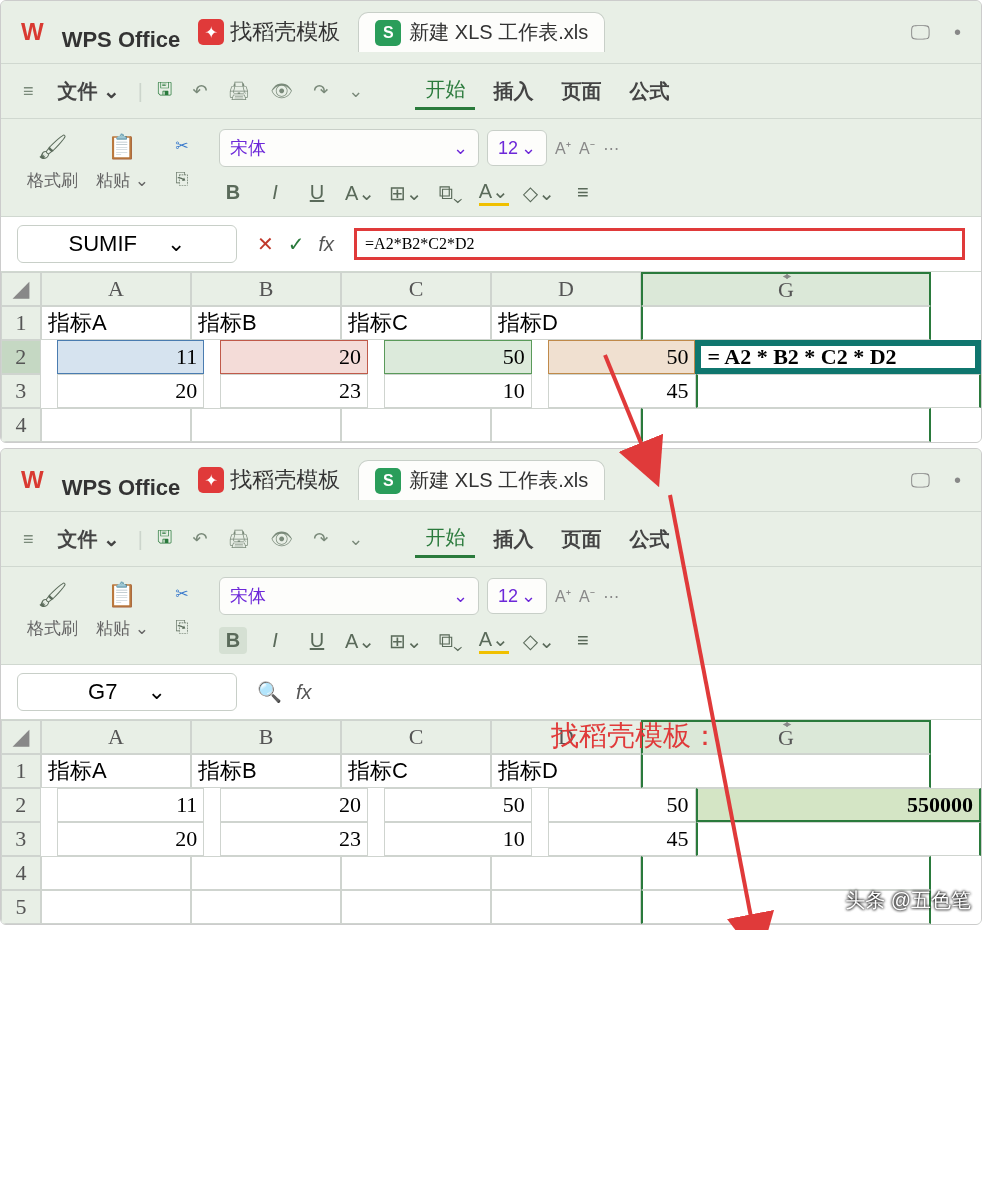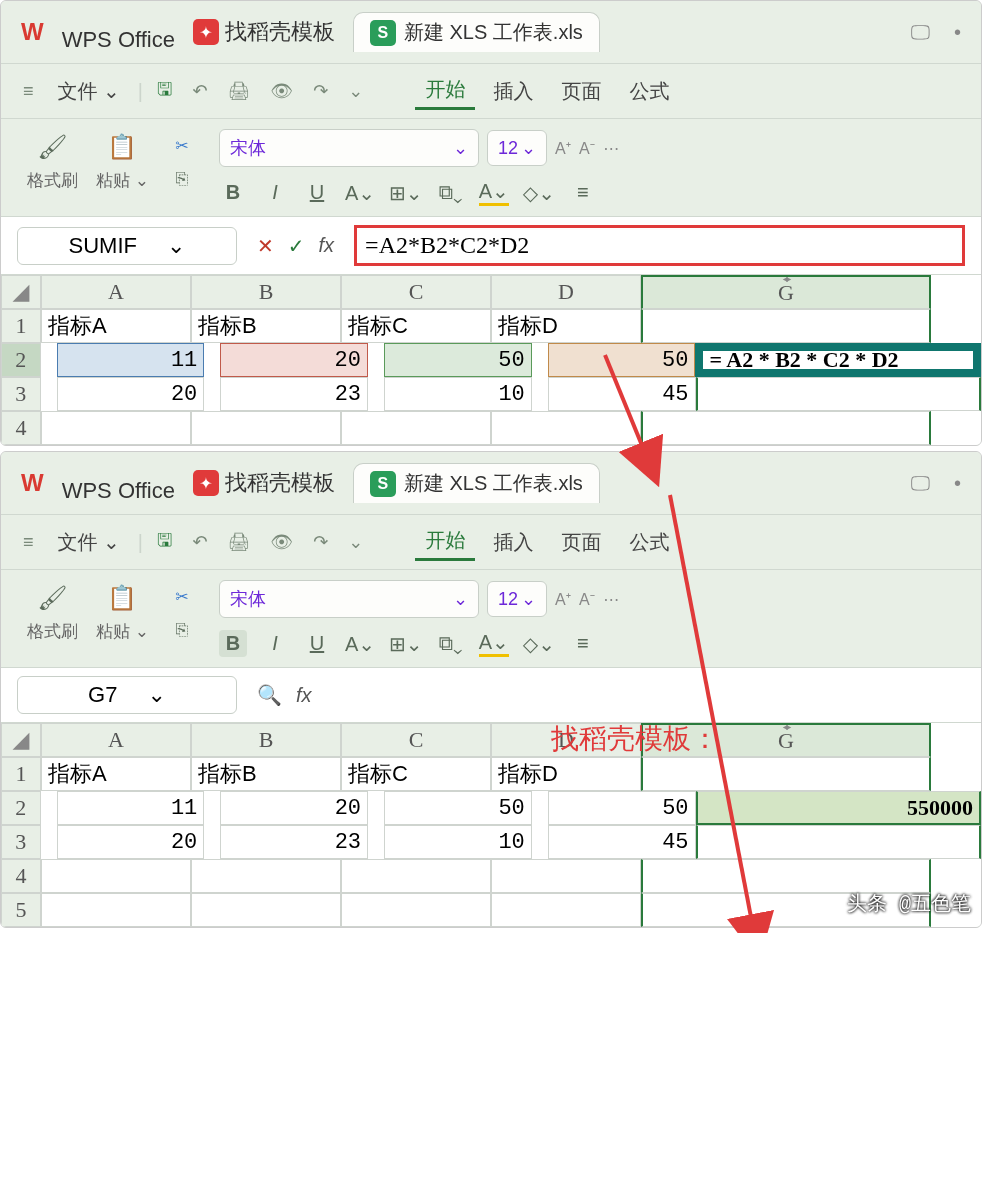--- a/index.html
+++ b/index.html
@@ -1,70 +1,70 @@
 <!DOCTYPE html>
 <html><head>
 <meta charset="utf-8">
 <style>
 * { box-sizing: border-box; margin: 0; padding: 0; }
 body { font-family: "Microsoft YaHei", sans-serif; background: #fff; width: 982px; position: relative; }
 .panel { background: #e8efe6; border: 1px solid #ccc; border-radius: 6px; overflow: hidden; margin-bottom: 5px; position: relative; }
 .titlebar { display: flex; align-items: center; gap: 18px; padding: 10px 20px; background: #e8efe6; font-size: 22px; }
 .wps-logo { color: #d93a32; font-weight: bold; font-size: 24px; }
-.titlebar .title { font-weight: 400; color: #333; margin-top: 16px; }
+.titlebar .title { font-weight: 700; color: #333; margin-top: 16px; }
 .tab-tpl { display: flex; align-items: center; gap: 6px; color: #333; font-size: 22px; }
 .tab-tpl .ic { width: 26px; height: 26px; background: #e03a3a; border-radius: 5px; display: flex; align-items: center; justify-content: center; color: #fff; font-size: 16px; }
 .tab-active { display: flex; align-items: center; gap: 8px; background: #fdfdfb; padding: 6px 16px; border-radius: 10px 10px 0 0; color: #333; font-size: 20px; border: 1px solid #c8cfc8; border-bottom: none; }
 .tab-active .ic { width: 26px; height: 26px; background: #2a9d5a; border-radius: 5px; display: flex; align-items: center; justify-content: center; color: #fff; font-weight: bold; font-size: 16px; }
 .win-icons { margin-left: auto; display: flex; gap: 24px; color: #888; font-size: 20px; }
 .menubar { display: flex; align-items: center; gap: 8px; padding: 8px 16px; background: #e8efe6; font-size: 20px; border-top: 1px solid #d0d8d0; border-bottom: 1px solid #d0d8d0; }
-.menubar .mitem { padding: 4px 10px; color: #444; cursor: pointer; }
+.menubar .mitem { padding: 4px 10px; color: #444; cursor: pointer; font-weight: bold; }
 .menubar .mitem.active { color: #2a7a3c; border-bottom: 3px solid #2a7a3c; font-weight: 500; text-align: center; }
 .menubar .icon-btn { color: #7a8a7a; padding: 0 6px; font-size: 18px; }
 .menubar .save-ic { color: #2a7a3c; font-size: 18px; }
 .menubar .sep { color: #ccd5cc; }
 .toolbar { display: flex; align-items: flex-start; gap: 6px; padding: 10px 20px; background: #e8efe6; border-bottom: 1px solid #d0d8d0; }
 .tb-group { display: flex; flex-direction: column; align-items: center; gap: 4px; padding: 0 6px; }
 .tb-icon { width: 40px; height: 36px; display: flex; align-items: center; justify-content: center; color: #5a6a5a; font-size: 24px; }
 .tb-label { font-size: 17px; color: #666; }
 .tb-vstack { display: flex; flex-direction: column; gap: 2px; padding: 0 4px; }
 .tb-small { width: 34px; height: 32px; display: flex; align-items: center; justify-content: center; color: #5a6a5a; }
 .font-sel { display: flex; gap: 8px; align-items: center; }
 .sel-box { background: #fdfdfb; border: 1px solid #c8cfc8; border-radius: 6px; padding: 6px 10px; display: flex; align-items: center; justify-content: space-between; font-size: 18px; color: #6d28d9; min-width: 60px; }
 .sel-box.wide { min-width: 260px; }
 .fmt-row { display: flex; gap: 14px; align-items: center; margin-top: 6px; color: #5a6a5a; font-size: 20px; }
 .fmt-row .fbtn { min-width: 28px; text-align: center; }
 .formulabar { display: flex; align-items: center; gap: 10px; padding: 8px 16px; background: #fff; border-bottom: 1px solid #d0d8d0; }
 .name-box { display: flex; align-items: center; justify-content: center; border: 1px solid #c8cfc8; border-radius: 6px; padding: 5px 28px; min-width: 220px; font-size: 22px; background: #fff; gap: 30px; }
 .fx-ctrl { display: flex; gap: 14px; align-items: center; font-size: 20px; color: #555; padding: 4px 10px; }
 .fx-ctrl .x { color: #c0392b; }
 .fx-ctrl .ck { color: #2a7a3c; }
-.fx-input { font-family: "SimSun", serif; font-size: 24px; padding: 2px 8px; flex: 1; }
+.fx-input { font-family: "SimSun", serif; font-size: 16px; padding: 2px 8px; flex: 1; }
 .red-outline { border: 3px solid #e03a3a; padding: 4px 8px; }
 .grid { display: flex; flex-direction: column; background: #fff; font-size: 22px; }
 .grid-row { display: flex; }
 .hdr-cell, .rh-cell, .cell { border: 1px solid #cfd4cf; display: flex; align-items: center; padding: 2px 6px; height: 34px; }
 .hdr-cell { background: #e8efe6; color: #555; justify-content: center; font-family: "SimSun"; }
 .rh-cell { background: #e8efe6; color: #555; justify-content: center; width: 40px; font-family: "SimSun"; }
 .corner { background: #e8efe6; width: 40px; border: 1px solid #cfd4cf; display: flex; align-items: center; justify-content: center; color: #888; }
 .col-a,.col-b,.col-c,.col-d { width: 150px; }
 .col-g { width: 290px; border-left: 2px solid #2a7a3c; border-right: 2px solid #2a7a3c; }
 .col-g.hdr-cell { background: #dbe8d8; border-top: 2px solid #2a7a3c; }
-.cell.right { justify-content: flex-end; font-family: Liberation Mono, monospace; margin-left: 16px; }
-.cell.fml { font-family: "SimSun"; font-weight: bold; border: 8px solid #0f766e; }
+.cell.right { justify-content: flex-end; font-family: Liberation Serif, serif; margin-left: 16px; }
+.cell.fml { font-family: "SimSun"; font-weight: bold; border: 6px solid #0f766e; }
 .cell.result { background: #d4e5c5; font-family: "SimSun"; font-weight: bold; justify-content: flex-end; border-bottom: 2px solid #2a7a3c; }
 .sel-a { background: #d6e3ef; border: 1px solid #4a7cb0; }
 .sel-b { background: #f4dcd8; border: 1px solid #c05a4a; }
 .sel-c { background: #dceadb; border: 1px solid #5a9a5a; }
 .sel-d { background: #f0e0d0; border: 1px solid #c08a4a; }
 .rh-active { background: #c5d8c3; }
 .split-ind { font-size: 10px; color: #888; text-align: center; letter-spacing: -2px; }
 .annotation { position: absolute; color: #e03a3a; font-size: 28px; font-family: "SimSun"; z-index: 10; }
 svg.arrow { position: absolute; z-index: 9; pointer-events: none; }
-.watermark { position: absolute; right: 10px; bottom: 10px; color: #fff; font-size: 20px; text-shadow: 0 0 3px #000, 0 0 3px #000; font-family: Liberation Mono, monospace; }
+.watermark { position: absolute; right: 10px; bottom: 10px; color: #fff; font-size: 20px; text-shadow: 0 0 3px #000, 0 0 3px #000; }
 </style>
 </head>
 <body>
 
 <div class="panel">
   <div class="titlebar">
     <span class="wps-logo">W</span>
     <span class="title">WPS Office</span>
     <span class="tab-tpl">
         <span class="ic">✦</span>

